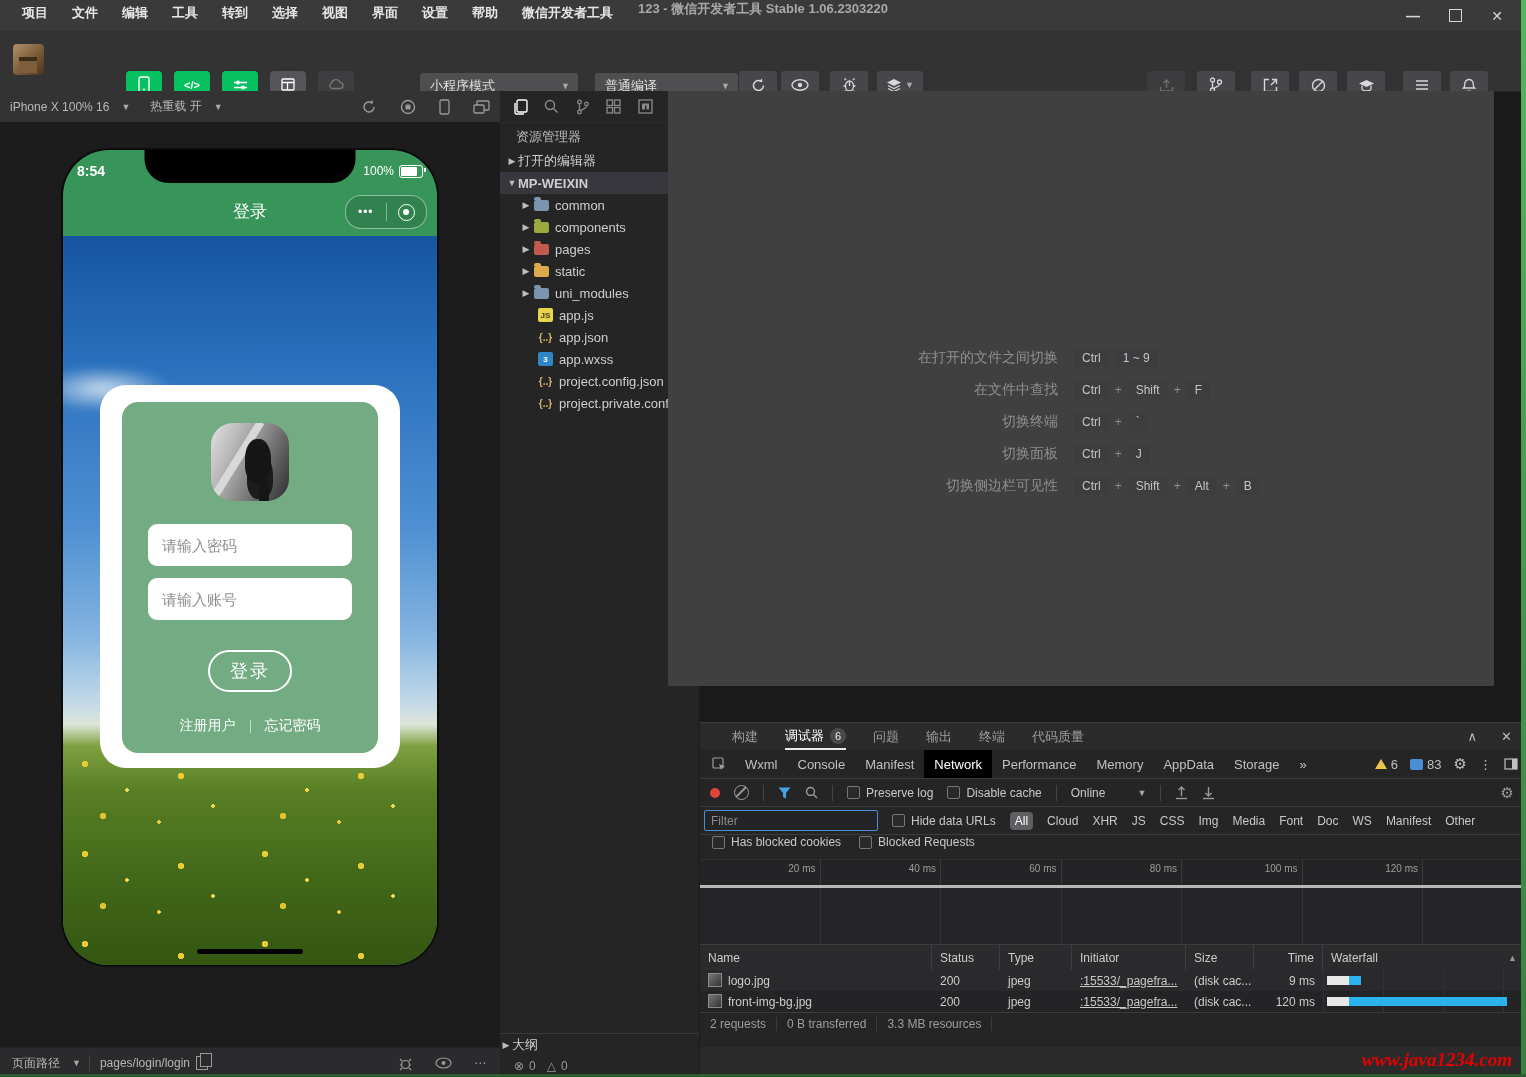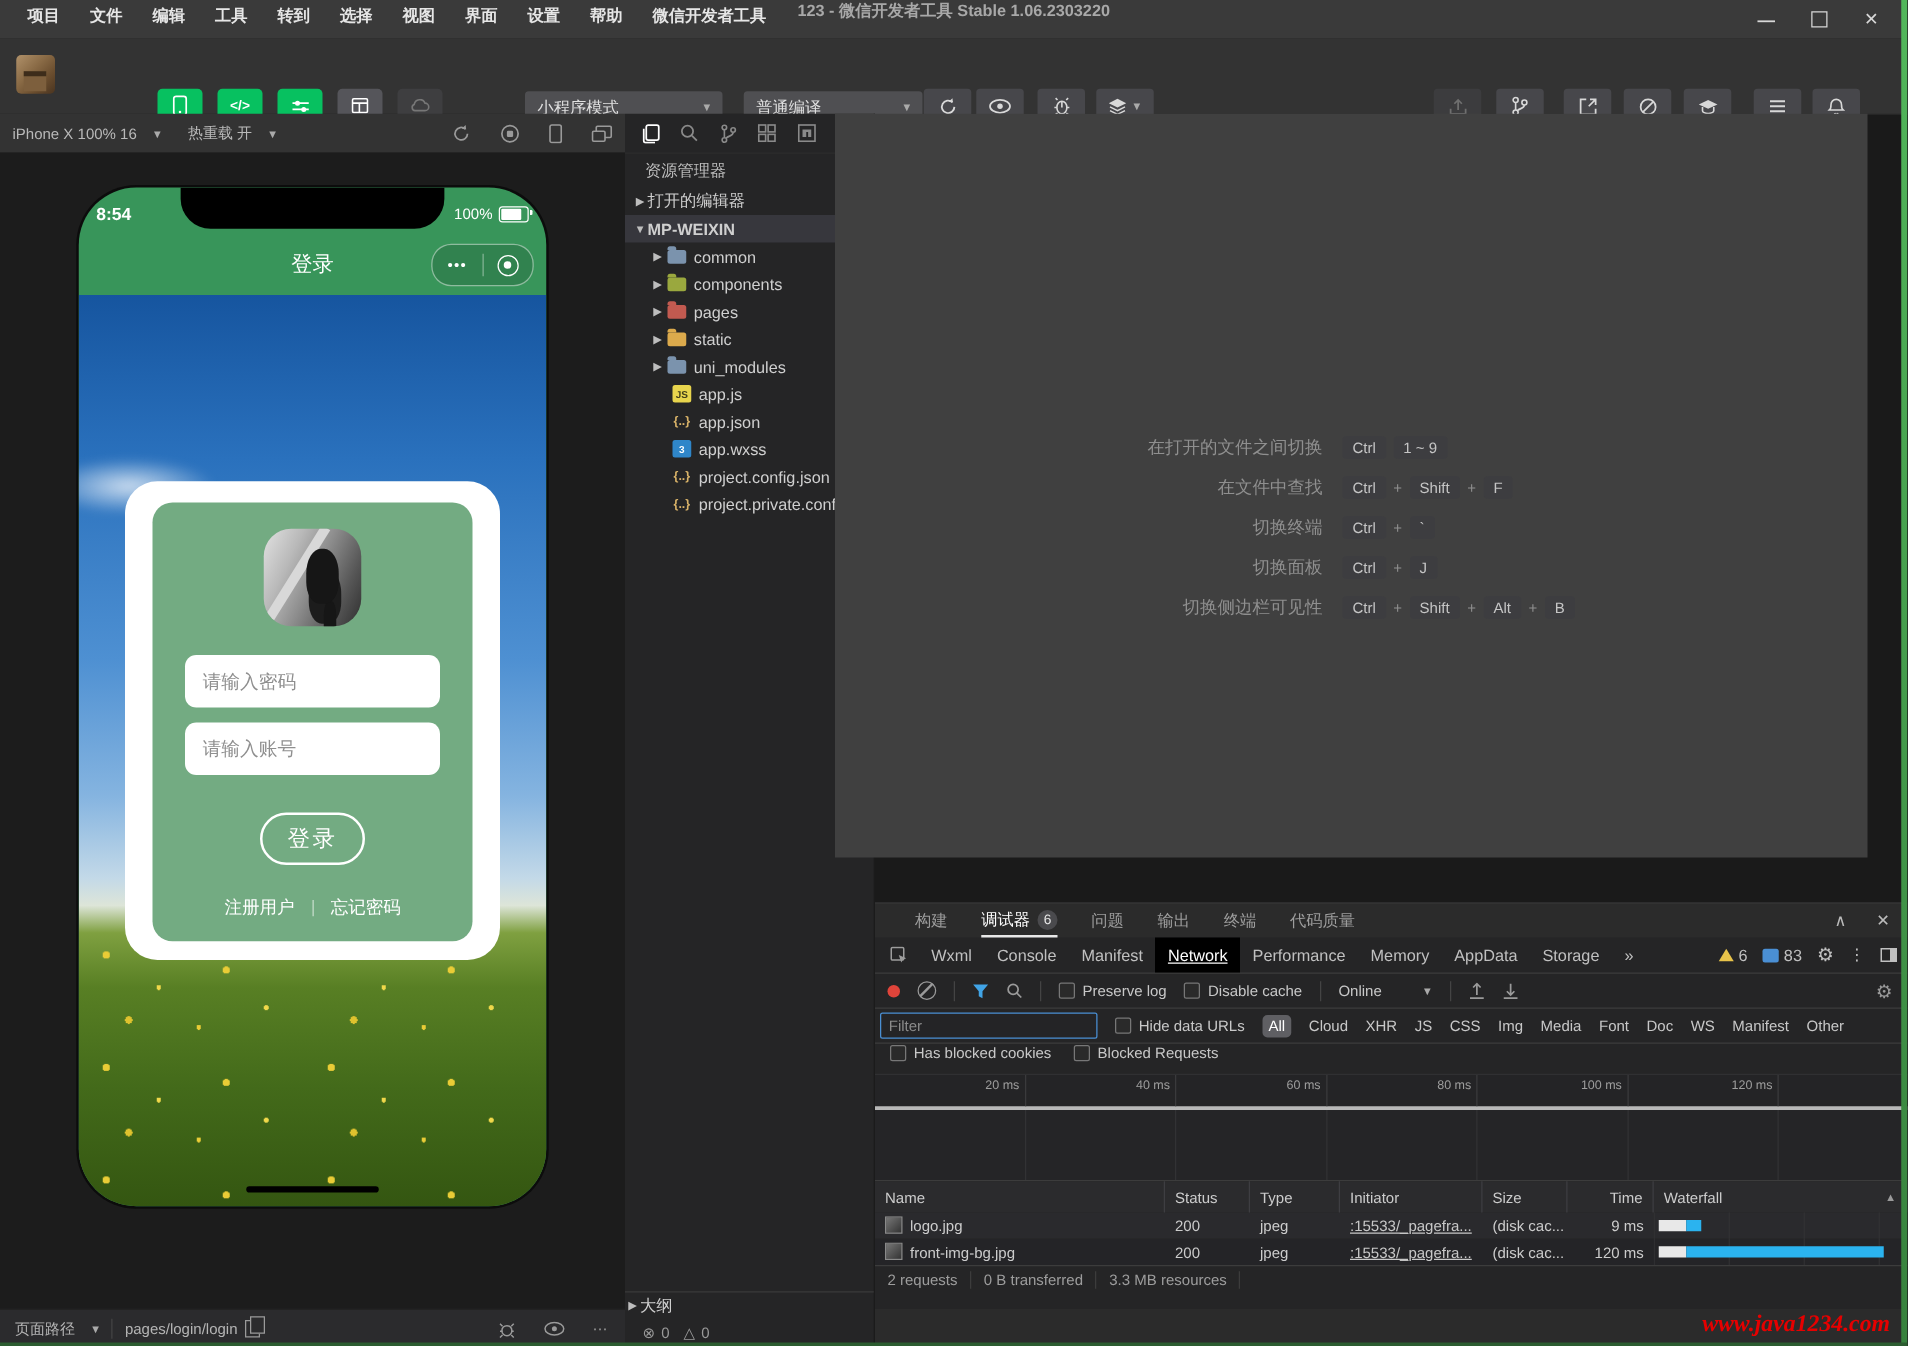--- a/index.html
+++ b/index.html
@@ -113,21 +113,21 @@
   .plus{color:#8f8f8f;font-size:12px;}
   
   .dpanel{left:700px;top:686px;width:826px;height:361px;background:#252526;border-top:1px solid #3c3c3c;box-sizing:border-box;margin-top:36px;}
   .ptabs{height:27px;background:#2b2b2b;display:flex;align-items:center;padding-left:32px;gap:27px;font-size:13px;color:#9d9d9d;position:relative;}
   .ptab{height:100%;display:flex;align-items:center;gap:6px;box-sizing:border-box;}
   .ptab.active{color:#fff;border-bottom:2px solid #e8e8e8;}
   .pbadge{width:16px;height:16px;border-radius:50%;background:#4a4a4d;color:#e8e8e8;font-size:11px;display:flex;align-items:center;justify-content:center;font-weight:normal;}
   .ptabs-right{position:absolute;right:14px;display:flex;gap:24px;color:#bbb;font-size:13px;}
   .dtabs{height:28px;display:flex;align-items:center;font-size:13px;color:#c0c0c0;border-bottom:1px solid #3c3c3c;position:relative;}
   .dtab{padding:0 10px;height:100%;display:flex;align-items:center;}
-  .dtab.active{background:#000;color:#fff;text-decoration:underline;}
+  .dtab.active{background:#000;color:#fff;}
   .dtabs-right{position:absolute;right:8px;display:flex;align-items:center;gap:12px;}
   .warn-tri{width:0;height:0;border-left:6px solid transparent;border-right:6px solid transparent;border-bottom:10px solid #e8c34a;display:inline-block;}
   .bubble{width:13px;height:11px;border-radius:2px;background:#4a8fd4;display:inline-block;}
   .netbar{height:27px;display:flex;align-items:center;gap:14px;padding:0 10px;border-bottom:1px solid #3c3c3c;position:relative;}
   .vdiv{width:1px;height:16px;background:#444;}
   .cb{width:11px;height:11px;border:1px solid #777;border-radius:2px;background:#2a2a2a;flex:none;display:inline-block;}
   .cblabel{display:flex;align-items:center;gap:6px;font-size:12px;color:#c8c8c8;}
   .filterrow{height:27px;display:flex;align-items:center;gap:14px;padding:0 4px;border-bottom:1px solid #3c3c3c;}
   .filter-input{width:160px;height:19px;background:#242426;border:1px solid #4a8fd4;border-radius:2px;color:#ccc;font-size:12px;padding:0 6px;outline:none;font-family:inherit;}
   .filter-input::placeholder{color:#8a8a8a;}

